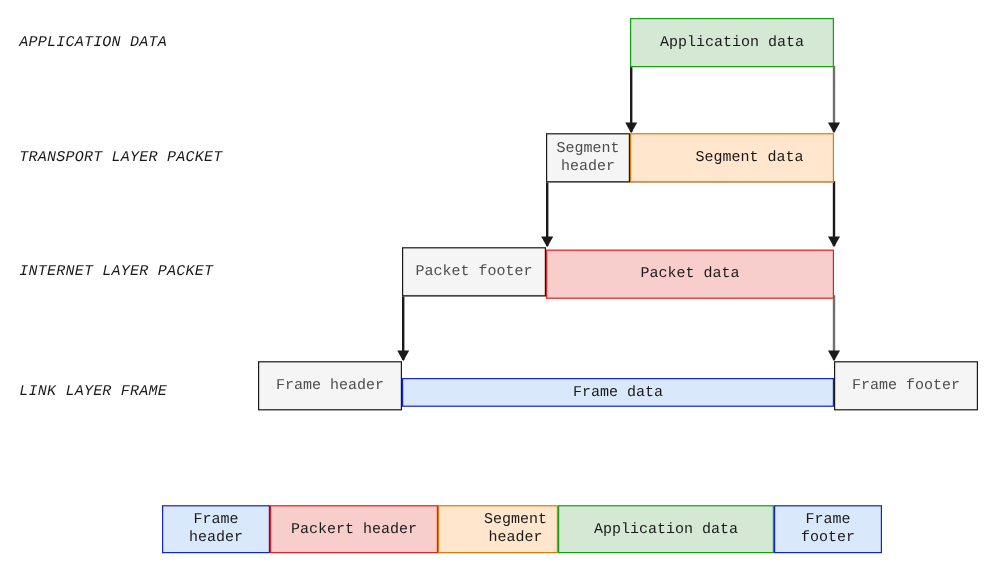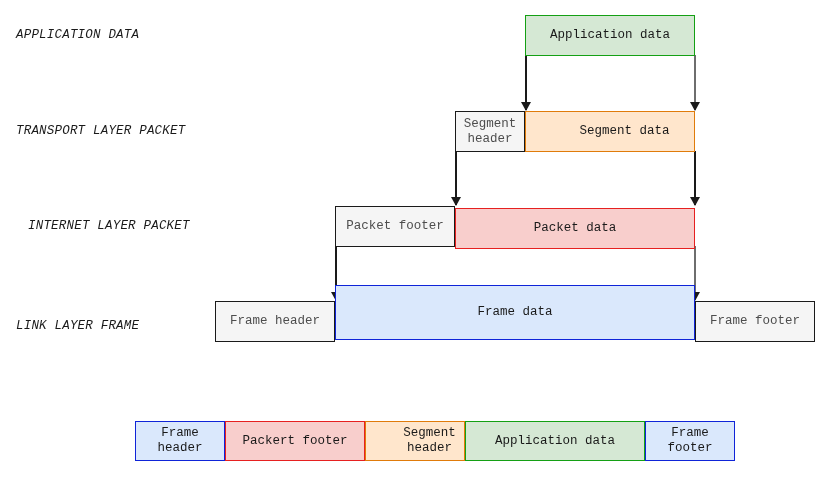--- a/index.html
+++ b/index.html
@@ -62,21 +62,21 @@
 </style>
 </head>
 <body>
 
 <div id="stage">
 
   <div class="layer-label" style="left:16px;top:35px;">APPLICATION DATA</div>
 
   <div class="layer-label" style="left:16px;top:131px;">TRANSPORT LAYER PACKET</div>
 
-  <div class="layer-label" style="left:16px;top:226px;margin-left:12px;">INTERNET LAYER PACKET</div>
+  <div class="layer-label" style="left:16px;top:226px;">INTERNET LAYER PACKET</div>
 
   <div class="layer-label" style="left:16px;top:326px;">LINK LAYER FRAME</div>
 
   <div class="conn dark" style="left:525px;top:55px;height:55px;">
     <div class="stem"></div>
       <div class="head"></div>
   </div>
   <div class="conn grey" style="left:694px;top:55px;height:55px;">
     <div class="stem"></div>
       <div class="head"></div>
@@ -105,24 +105,24 @@
 
   <div class="box g-green" style="left:525px;top:15px;width:170px;height:41px;">Application data</div>
 
   <div class="box g-gray hdr" style="left:455px;top:111px;width:70px;height:41px;padding:0 4px;">Segment header</div>
   <div class="box g-orange" style="left:525px;top:111px;width:170px;height:41px;">Segment data</div>
 
   <div class="box g-gray hdr" style="left:335px;top:206px;width:120px;height:41px;">Packet footer</div>
   <div class="box g-red" style="left:455px;top:208px;width:240px;height:41px;">Packet data</div>
 
   <div class="box g-gray hdr" style="left:215px;top:301px;width:120px;height:41px;">Frame header</div>
-  <div class="box g-blue" style="left:335px;top:285px;width:360px;height:55px;">Frame data</div>
+  <div class="box g-blue" style="left:335px;top:315px;width:360px;height:24px;">Frame data</div>
   <div class="box g-gray hdr" style="left:695px;top:301px;width:120px;height:41px;">Frame footer</div>
 
   <div class="legend">
     <div class="box g-bluel" style="left:135px;top:421px;width:90px;height:40px;">Frame header</div>
-    <div class="box g-red" style="left:225px;top:421px;width:140px;height:40px;">Packert footer</div>
+    <div class="box g-red" style="left:225px;top:421px;width:140px;height:40px;">Packert header</div>
     <div class="box g-orange" style="left:365px;top:421px;width:100px;height:40px;">Segment header</div>
     <div class="box g-green" style="left:465px;top:421px;width:180px;height:40px;">Application data</div>
     <div class="box g-bluel" style="left:645px;top:421px;width:90px;height:40px;">Frame footer</div>
   </div>
 
 </div>
 
 </body></html>

